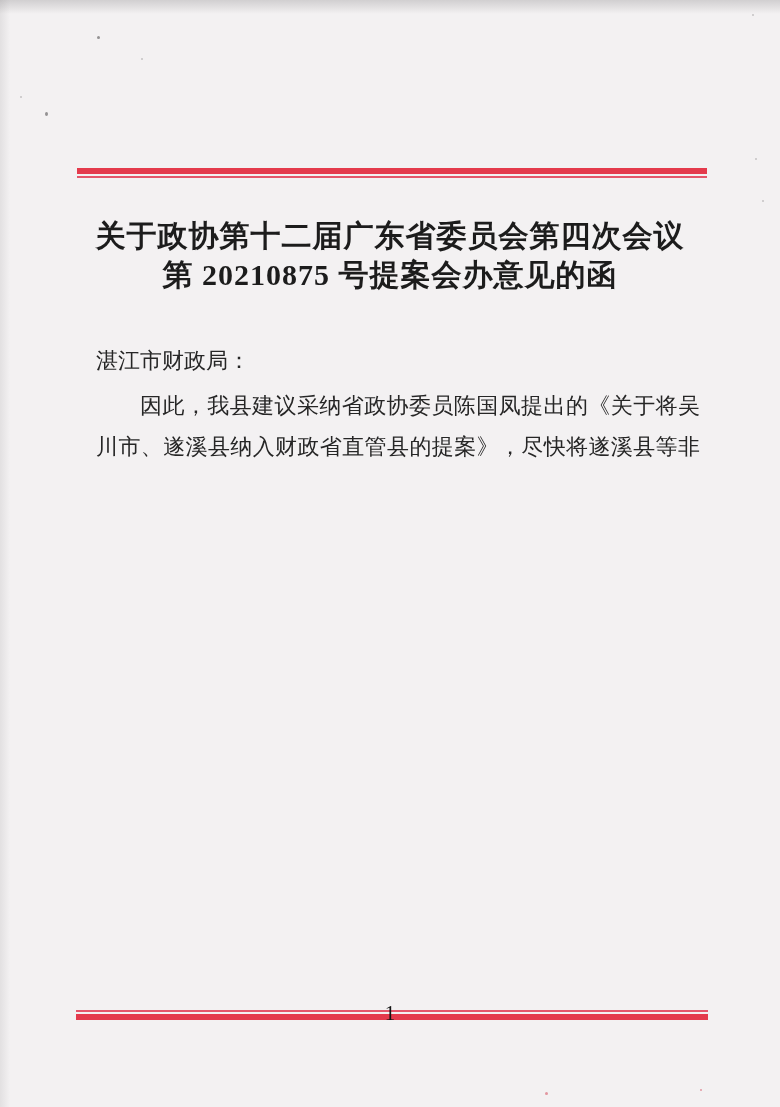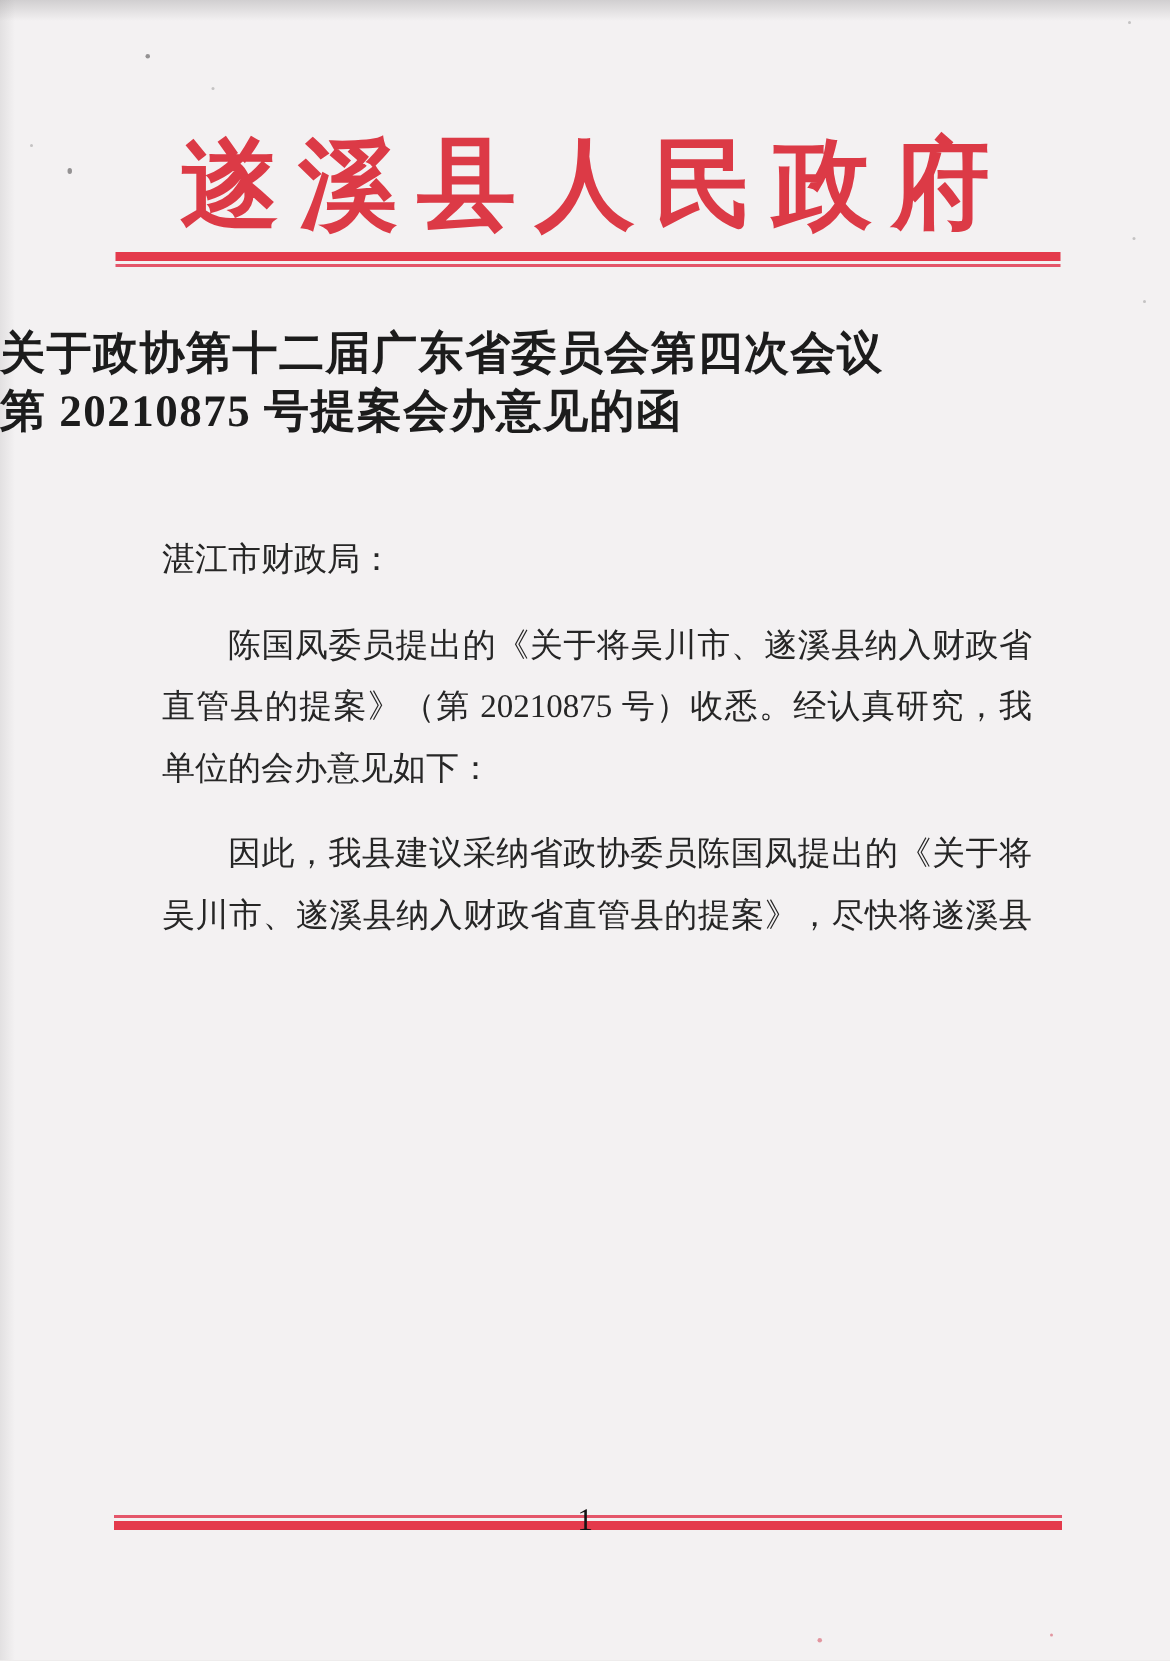--- a/index.html
+++ b/index.html
@@ -64,39 +64,40 @@
   .rule-thin {
     height: 2px;
     background: #e4566a;
   }
   .head-rule .rule-thin { margin-top: 2px; }
   .foot-rule .rule-thick { margin-top: 2px; }
   .doc-title {
     position: absolute;
     top: 216px;
     left: 0; right: 0;
+    text-align: center;
     font-size: 30px;
     line-height: 39px;
     font-weight: bold;
     color: #1c1c1c;
     letter-spacing: 1px;
   }
   .doc-body {
     position: absolute;
     top: 336px;
     left: 92px;
     width: 612px;
     height: 656px;           
     overflow: hidden;
     font-size: 22px;
     line-height: 41px;
     text-align: justify;
     text-justify: inter-ideograph;
   }
-  .doc-body p { margin: 16px; }
+  .doc-body p { margin: 4px; }
   .para { text-indent: 2em; }
   .para-clipped {
     max-height: 82px;        
     overflow: hidden;
   }
   .page-number {
     position: absolute;
     top: 999px;
     left: 0; right: 0;
     text-align: center;
@@ -115,35 +116,33 @@
   .speck.red { background: rgba(215,90,105,0.6); }
 </style>
 </head>
 <body>
 
 <div class="page">
 
   <div class="scan-top-edge"></div>
   <div class="scan-left-edge"></div>
 
-  <div class="letterhead">遂溪县人民政府</div>
 
   <div class="head-rule">
     <div class="rule-thick"></div>
     <div class="rule-thin"></div>
   </div>
 
   <div class="doc-title">
     <div class="title-line">关于政协第十二届广东省委员会第四次会议</div>
     <div class="title-line">第 20210875 号提案会办意见的函</div>
   </div>
 
   <div class="doc-body">
     <p class="salutation">湛江市财政局：</p>
-    <p class="para">陈国凤委员提出的《关于将吴川市、遂溪县纳入财政省直管县的提案》（第 20210875 号）收悉。经认真研究，我单位的会办意见如下：</p>
     <p class="para para-clipped">因此，我县建议采纳省政协委员陈国凤提出的《关于将吴川市、遂溪县纳入财政省直管县的提案》，尽快将遂溪县等非财政省</p>
   </div>
 
   <div class="foot-rule">
     <div class="rule-thin"></div>
     <div class="rule-thick"></div>
   </div>
 
   <div class="page-number">1</div>
 

